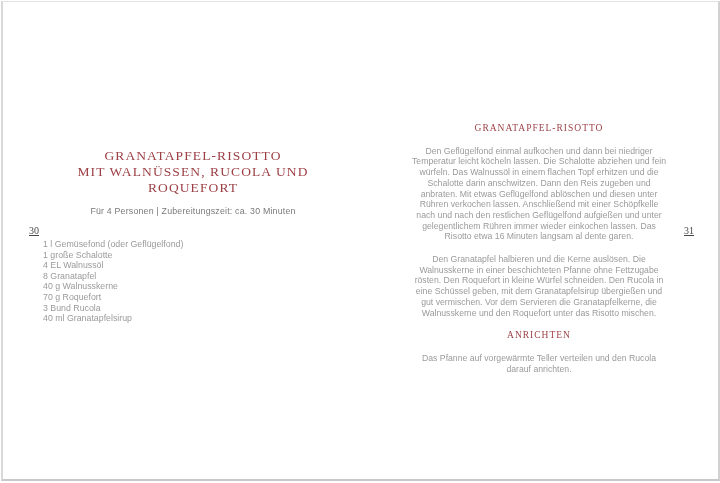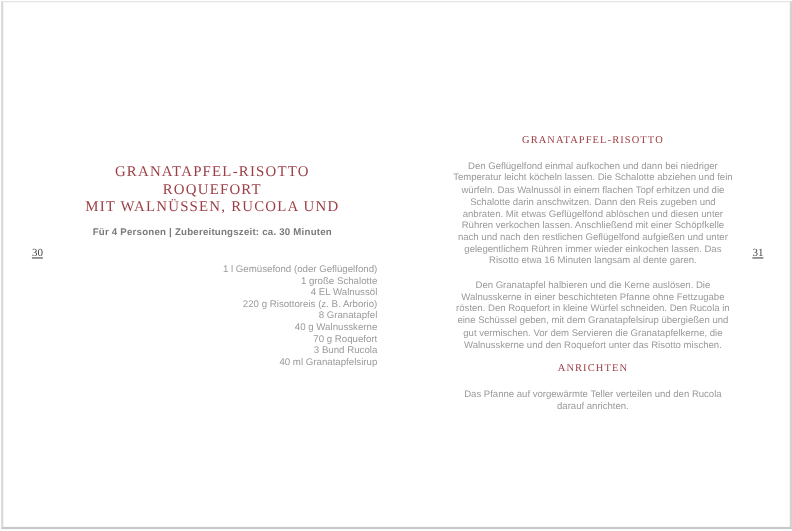--- a/index.html
+++ b/index.html
@@ -40,30 +40,30 @@
     color: #9c3f45;
     font-size: 13.5px;
     line-height: 16px;
     letter-spacing: 1.1px;
   }
   .meta {
     position: absolute;
     left: 30px; width: 320px; top: 204px;
     text-align: center;
     font-size: 8.8px;
-    font-weight: bold;
+    font-weight: normal;
     letter-spacing: 0.2px;
     color: #7a7a7a;
   }
   .ingredients {
     position: absolute;
     left: 40px; width: 300px; top: 237px;
     margin: 0; padding: 0;
     list-style: none;
-    text-align: right;
+    text-align: left;
     font-size: 8.8px;
     line-height: 10.6px;
     color: #9a9a9a;
   }
 
   
   .instructions {
     position: absolute;
     left: 408px; width: 256px; top: 121px;
     text-align: center;
@@ -85,31 +85,30 @@
 </head>
 <body>
 
 <div class="spread">
 
   <span class="pagenum left-num">30</span>
   <span class="pagenum right-num">31</span>
 
   <header class="title-block">
     <div class="title-line">GRANATAPFEL-RISOTTO</div>
+    <div class="title-line">MIT WALNÜSSEN, RUCOLA UND</div>
     <div class="title-line">ROQUEFORT</div>
-    <div class="title-line">MIT WALNÜSSEN, RUCOLA UND</div>
   </header>
 
   <div class="meta">Für 4 Personen | Zubereitungszeit: ca. 30 Minuten</div>
 
   <ul class="ingredients">
     <li>1 l Gemüsefond (oder Geflügelfond)</li>
     <li>1 große Schalotte</li>
     <li>4 EL Walnussöl</li>
-    <li>220 g Risottoreis (z. B. Arborio)</li>
     <li>8 Granatapfel</li>
     <li>40 g Walnusskerne</li>
     <li>70 g Roquefort</li>
     <li>3 Bund Rucola</li>
     <li>40 ml Granatapfelsirup</li>
   </ul>
 
   <div class="instructions">
     <h3 class="heading">GRANATAPFEL-RISOTTO</h3>
     <p>Den Geflügelfond einmal aufkochen und dann bei niedriger Temperatur leicht köcheln lassen. Die Schalotte abziehen und fein würfeln. Das Walnussöl in einem flachen Topf erhitzen und die Schalotte darin anschwitzen. Dann den Reis zugeben und anbraten. Mit etwas Geflügelfond ablöschen und diesen unter Rühren verkochen lassen. Anschließend mit einer Schöpfkelle nach und nach den restlichen Geflügelfond aufgießen und unter gelegentlichem Rühren immer wieder einkochen lassen. Das Risotto etwa 16 Minuten langsam al dente garen.</p>

